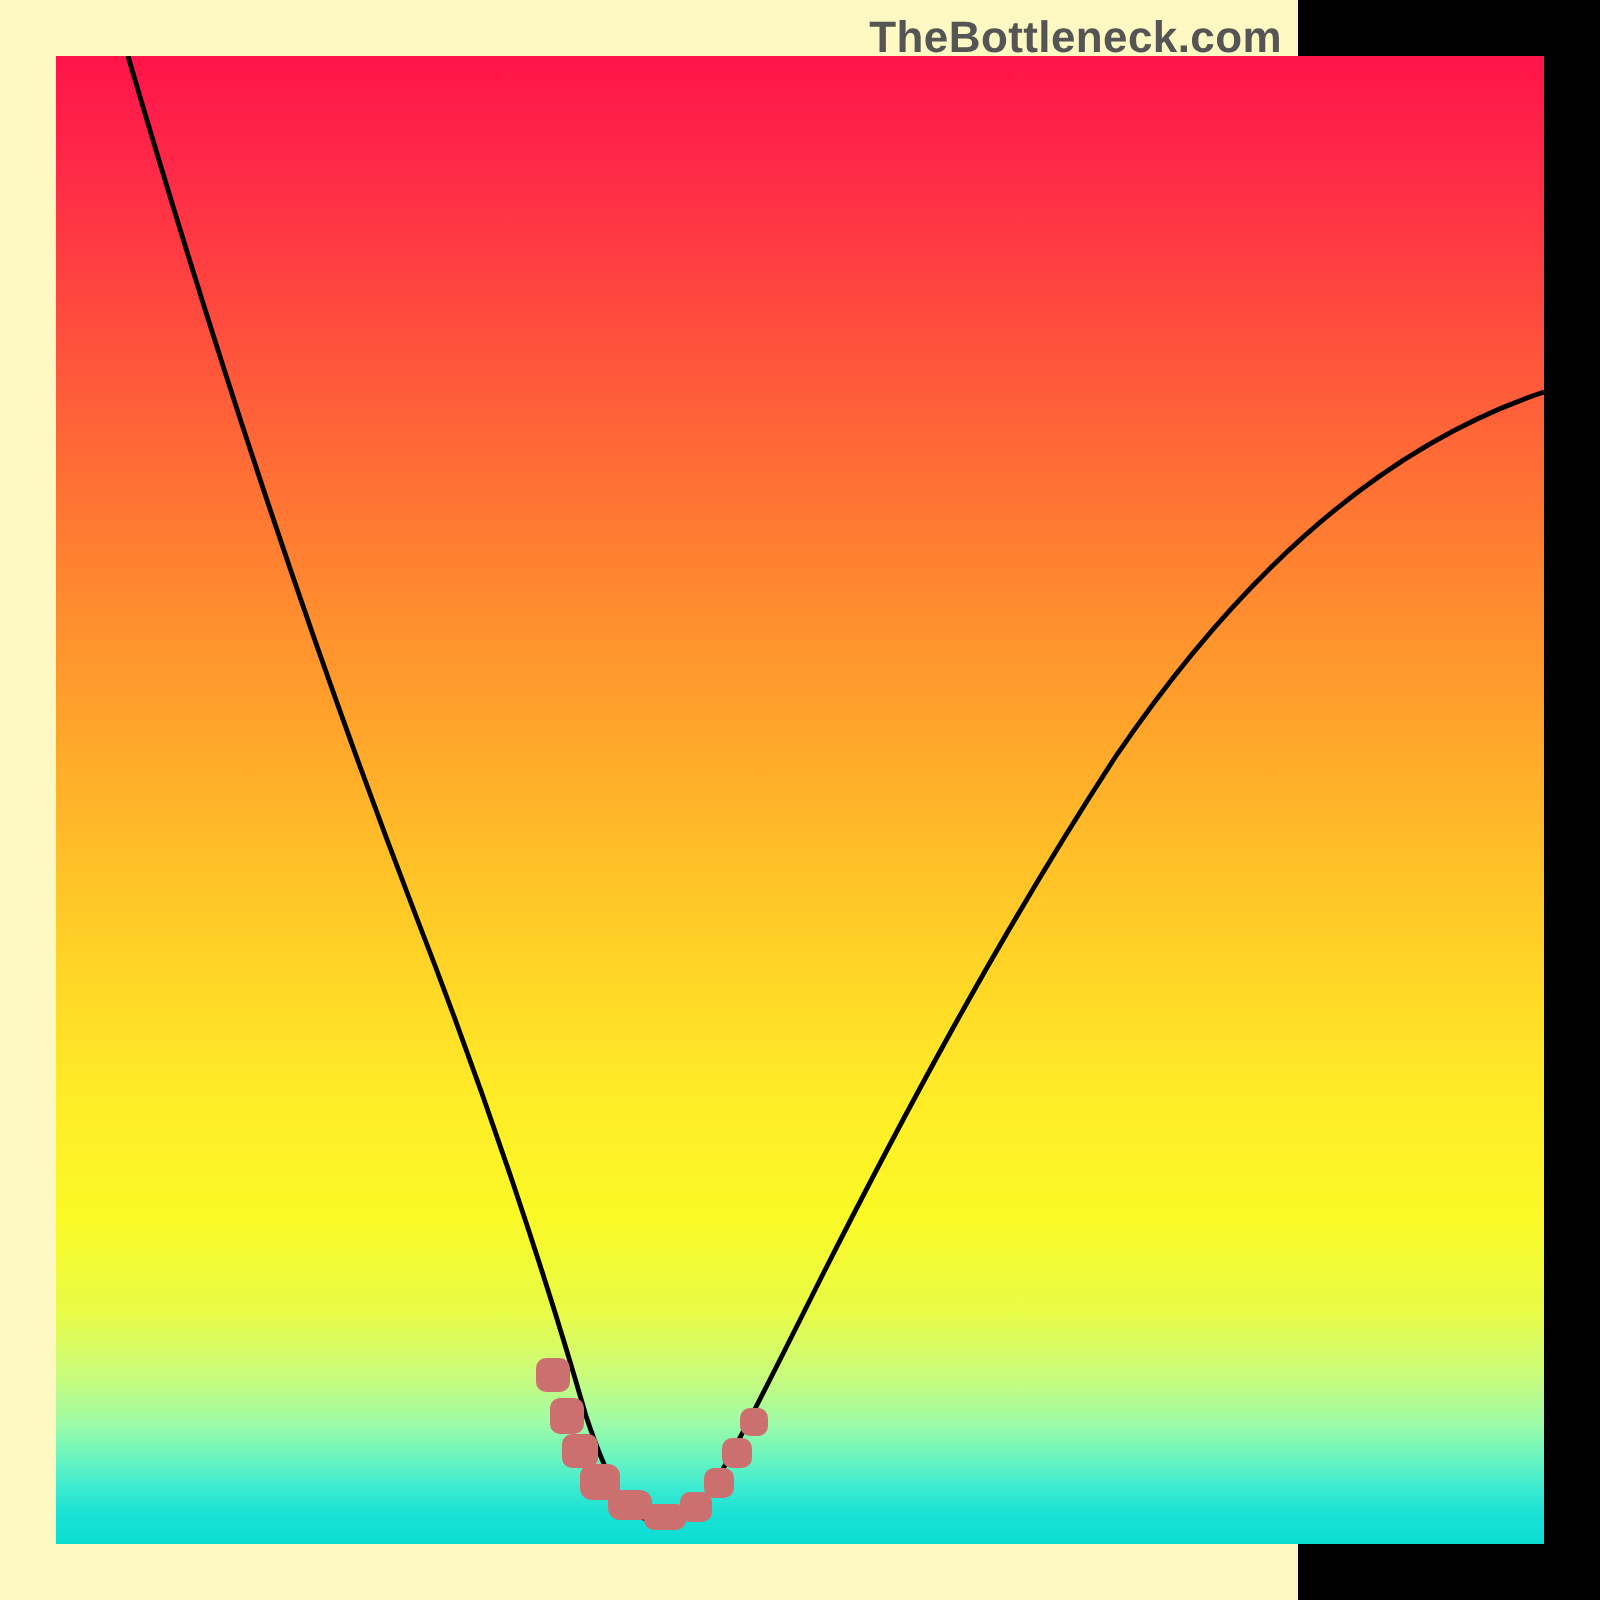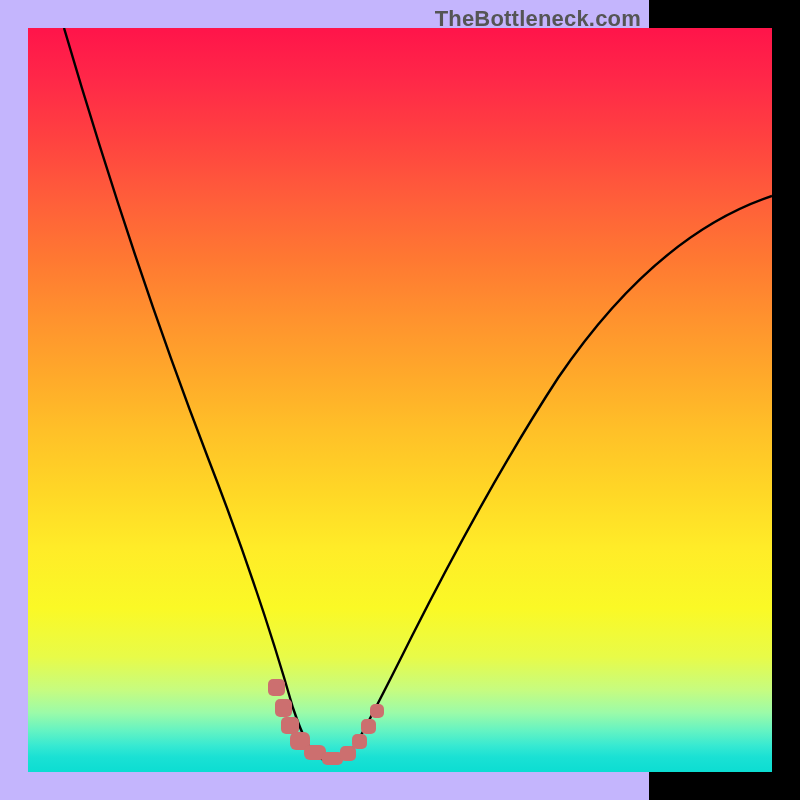--- a/index.html
+++ b/index.html
@@ -10,21 +10,21 @@
     overflow: hidden;
     background: #000;
     font-family: Arial, Helvetica, sans-serif;
   }
   .frame {
     position: absolute;
     left: 0;
     top: 0;
     width: 649px;
     height: 800px;
-    background: #c4b5fd;
+    background: #fef9c3;
   }
   .plot {
     position: absolute;
     left: 28px;
     top: 28px;
     width: 744px;
     height: 744px;
     overflow: hidden;
   }
   .gradient-bg {

